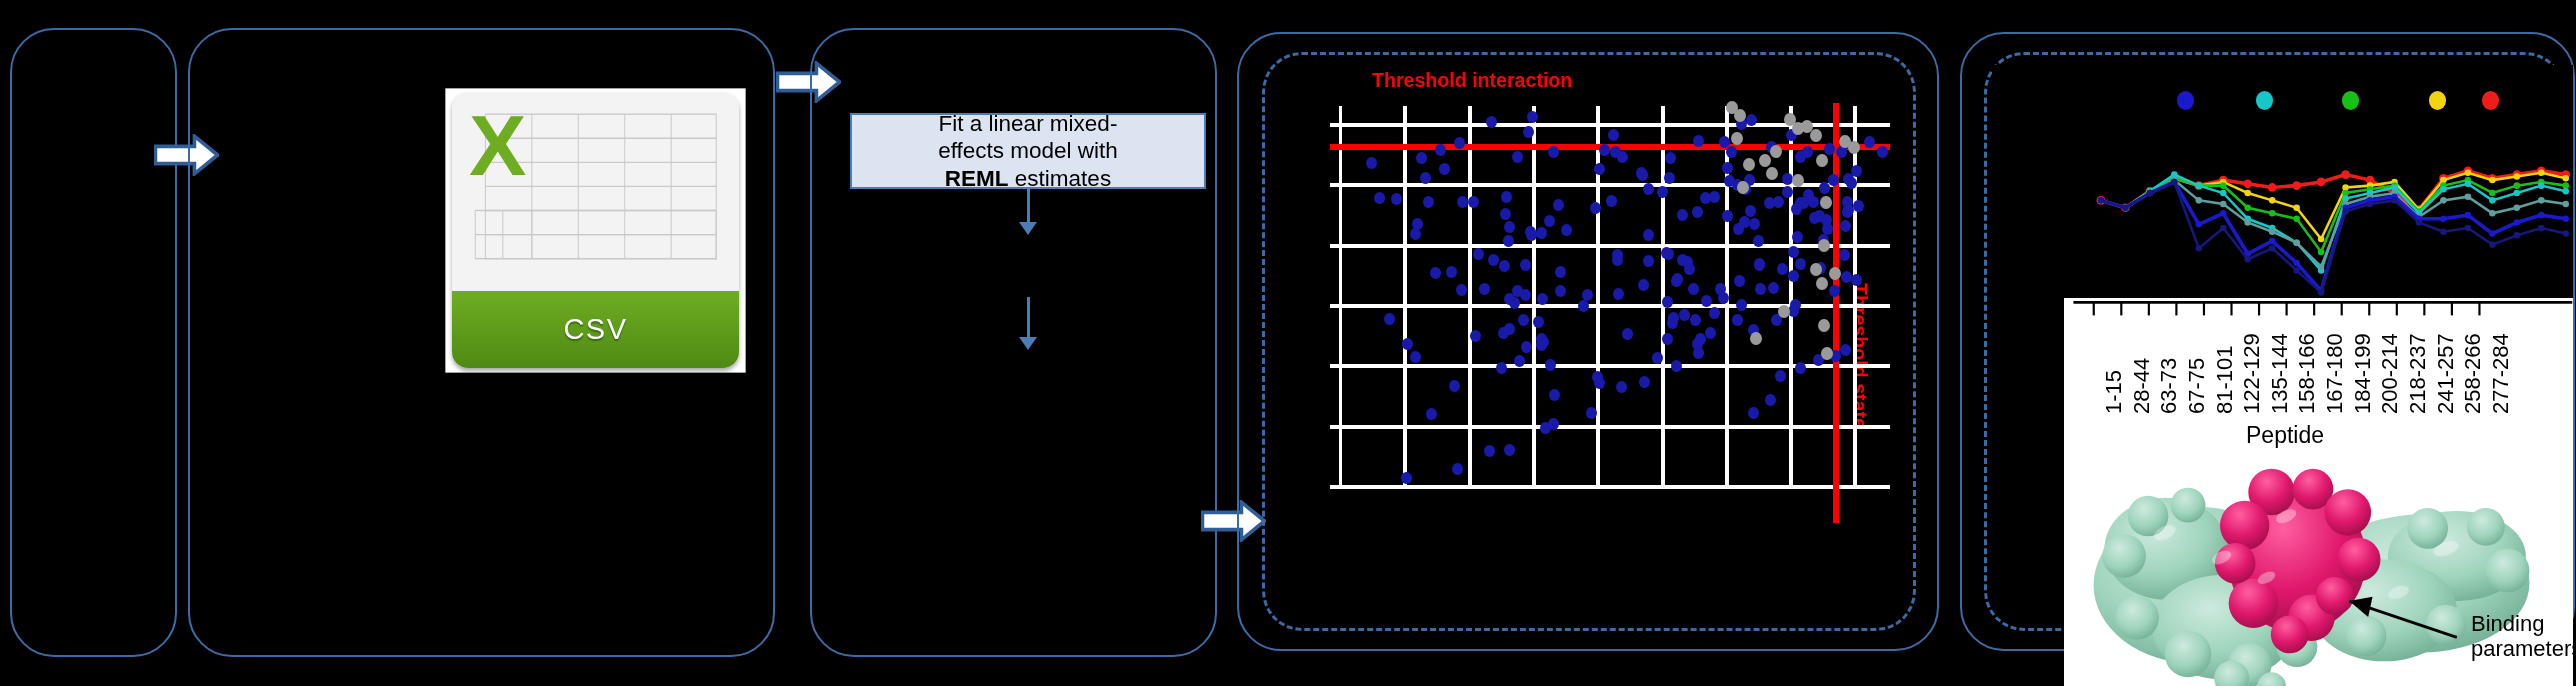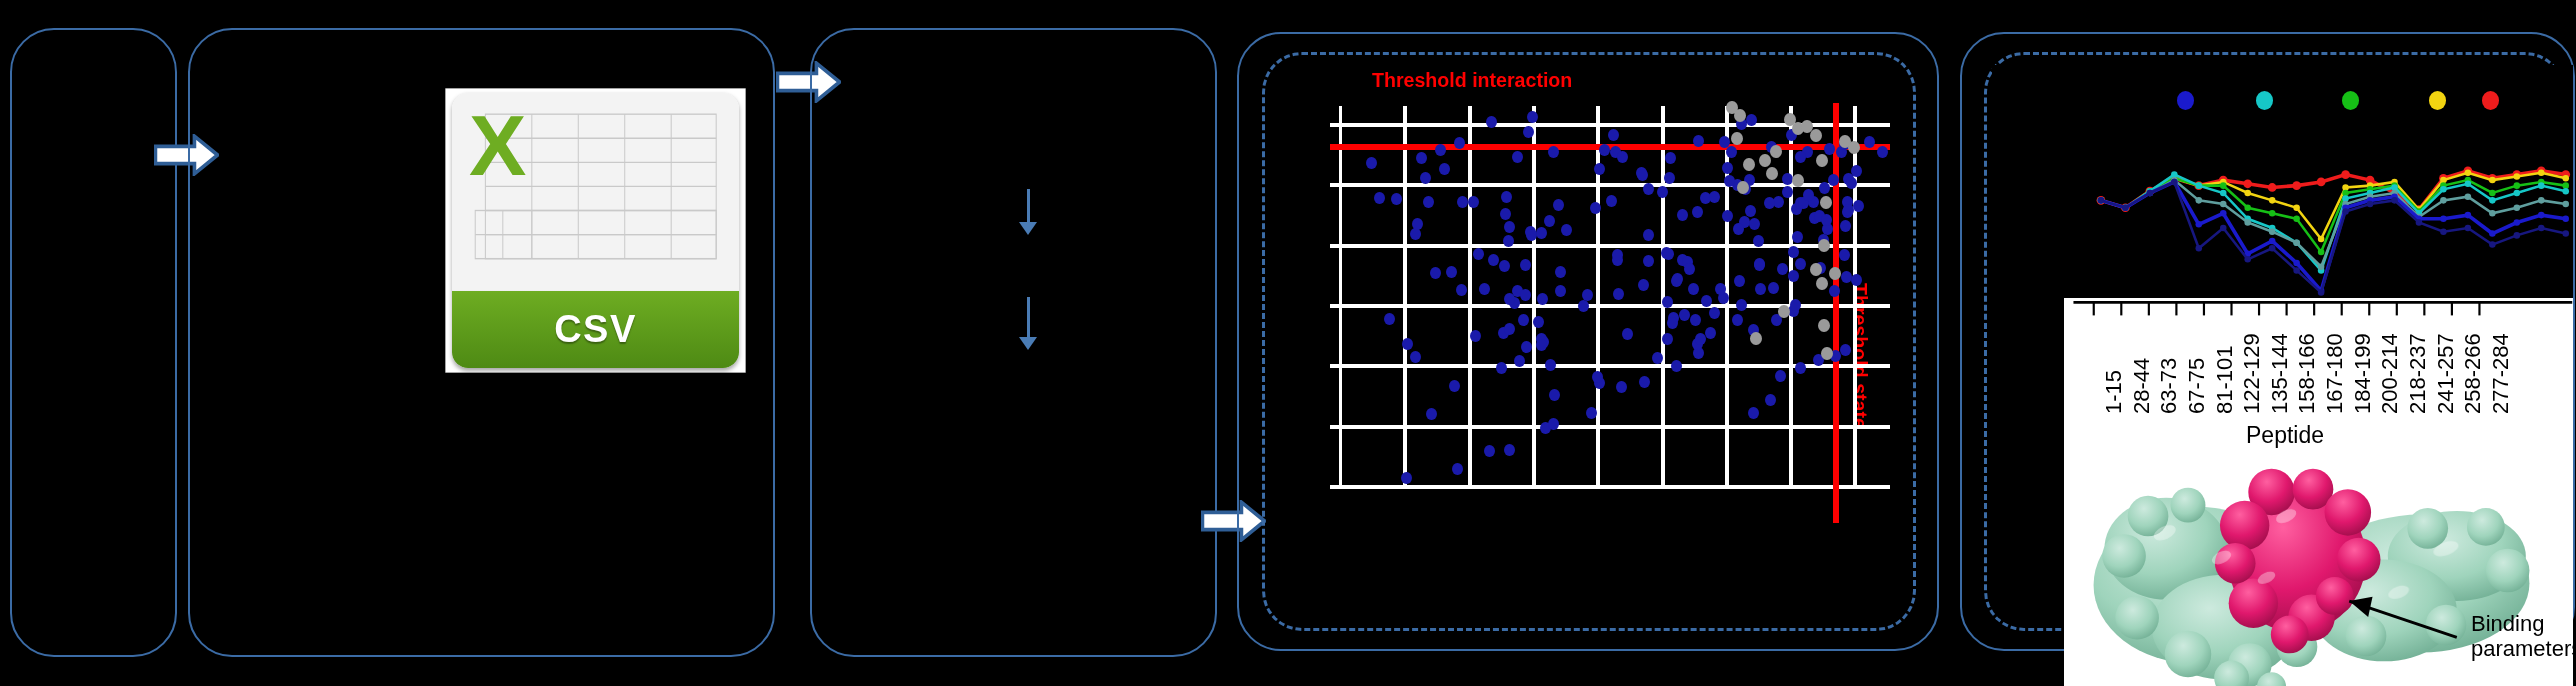--- a/index.html
+++ b/index.html
@@ -24,21 +24,21 @@
 
   
   #csv-icon{position:absolute;background:#fff;box-shadow:0 0 0 0.7px #e8e8e8;}
   .csv-card{position:absolute;left:5.8px;top:4.4px;right:5.8px;bottom:4.4px;border-radius:16px;
             background:linear-gradient(#f6f6f6,#e9e9e9);overflow:hidden;
             box-shadow:0 2.2px 4.4px rgba(0,0,0,.35);}
   .csv-grid{position:absolute;left:0;top:0;right:0;height:72%;}
   .csv-band{position:absolute;left:0;right:0;bottom:0;height:28%;
             background:linear-gradient(#6ead22,#4e8a14);
             display:flex;align-items:center;justify-content:center;}
-  .csv-band span{color:#fff;font-weight:bold;font-size:38px;letter-spacing:1.5px;
+  .csv-band span{color:#fff;font-weight:normal;font-size:29px;letter-spacing:1.5px;
                  text-shadow:0 1.5px 1.5px rgba(0,0,0,.35);}
   .csv-x{position:absolute;left:6%;top:3%;font-size:86px;font-weight:bold;color:#6ead22;
          line-height:1;font-family:"Liberation Sans",sans-serif;}
 
   
   #scatter{position:absolute;background:#000;}
   .sc-title{position:absolute;color:#ff0000;font-weight:bold;font-size:19.6px;white-space:nowrap;}
   .sc-vtitle{position:absolute;color:#ff0000;font-weight:bold;font-size:19.6px;white-space:nowrap;
              transform:rotate(90deg);transform-origin:left top;}
   .gl{position:absolute;background:#ffffff;}
@@ -101,20 +101,25 @@
   </div>
 
   <div class="blockarrow" style="left:776px;top:61px;width:65px;height:42px;">
     <svg width="65" height="42" viewBox="0 0 90 58">
       <path d="M2 17 L56 17 L56 3 L88 29 L56 55 L56 41 L2 41 Z" fill="#ffffff" stroke="#2f5e96" stroke-width="5" stroke-linejoin="miter"></path>
     </svg>
   </div>
 
   <div class="panel" style="left:810px;top:28px;width:407px;height:629px;"></div>
 
+  <div class="flowbox" style="left:850px;top:113px;width:356px;height:76px;">
+    <div>
+      Fit a linear mixed-<br>effects model with<br><b>REML</b> estimates
+    </div>
+  </div>
   <div class="flowconn" style="left:1027px;top:189px;height:36px;"></div>
   <div class="flowarrowhead" style="left:1019px;top:222px;"></div>
 
   <div class="flowconn" style="left:1027px;top:297px;height:44px;"></div>
   <div class="flowarrowhead" style="left:1019px;top:337px;"></div>
 
 
   <div class="blockarrow" style="left:1201px;top:500px;width:65px;height:42px;">
     <svg width="65" height="42" viewBox="0 0 90 58">
       <path d="M2 17 L56 17 L56 3 L88 29 L56 55 L56 41 L2 41 Z" fill="#ffffff" stroke="#2f5e96" stroke-width="5" stroke-linejoin="miter"></path>

